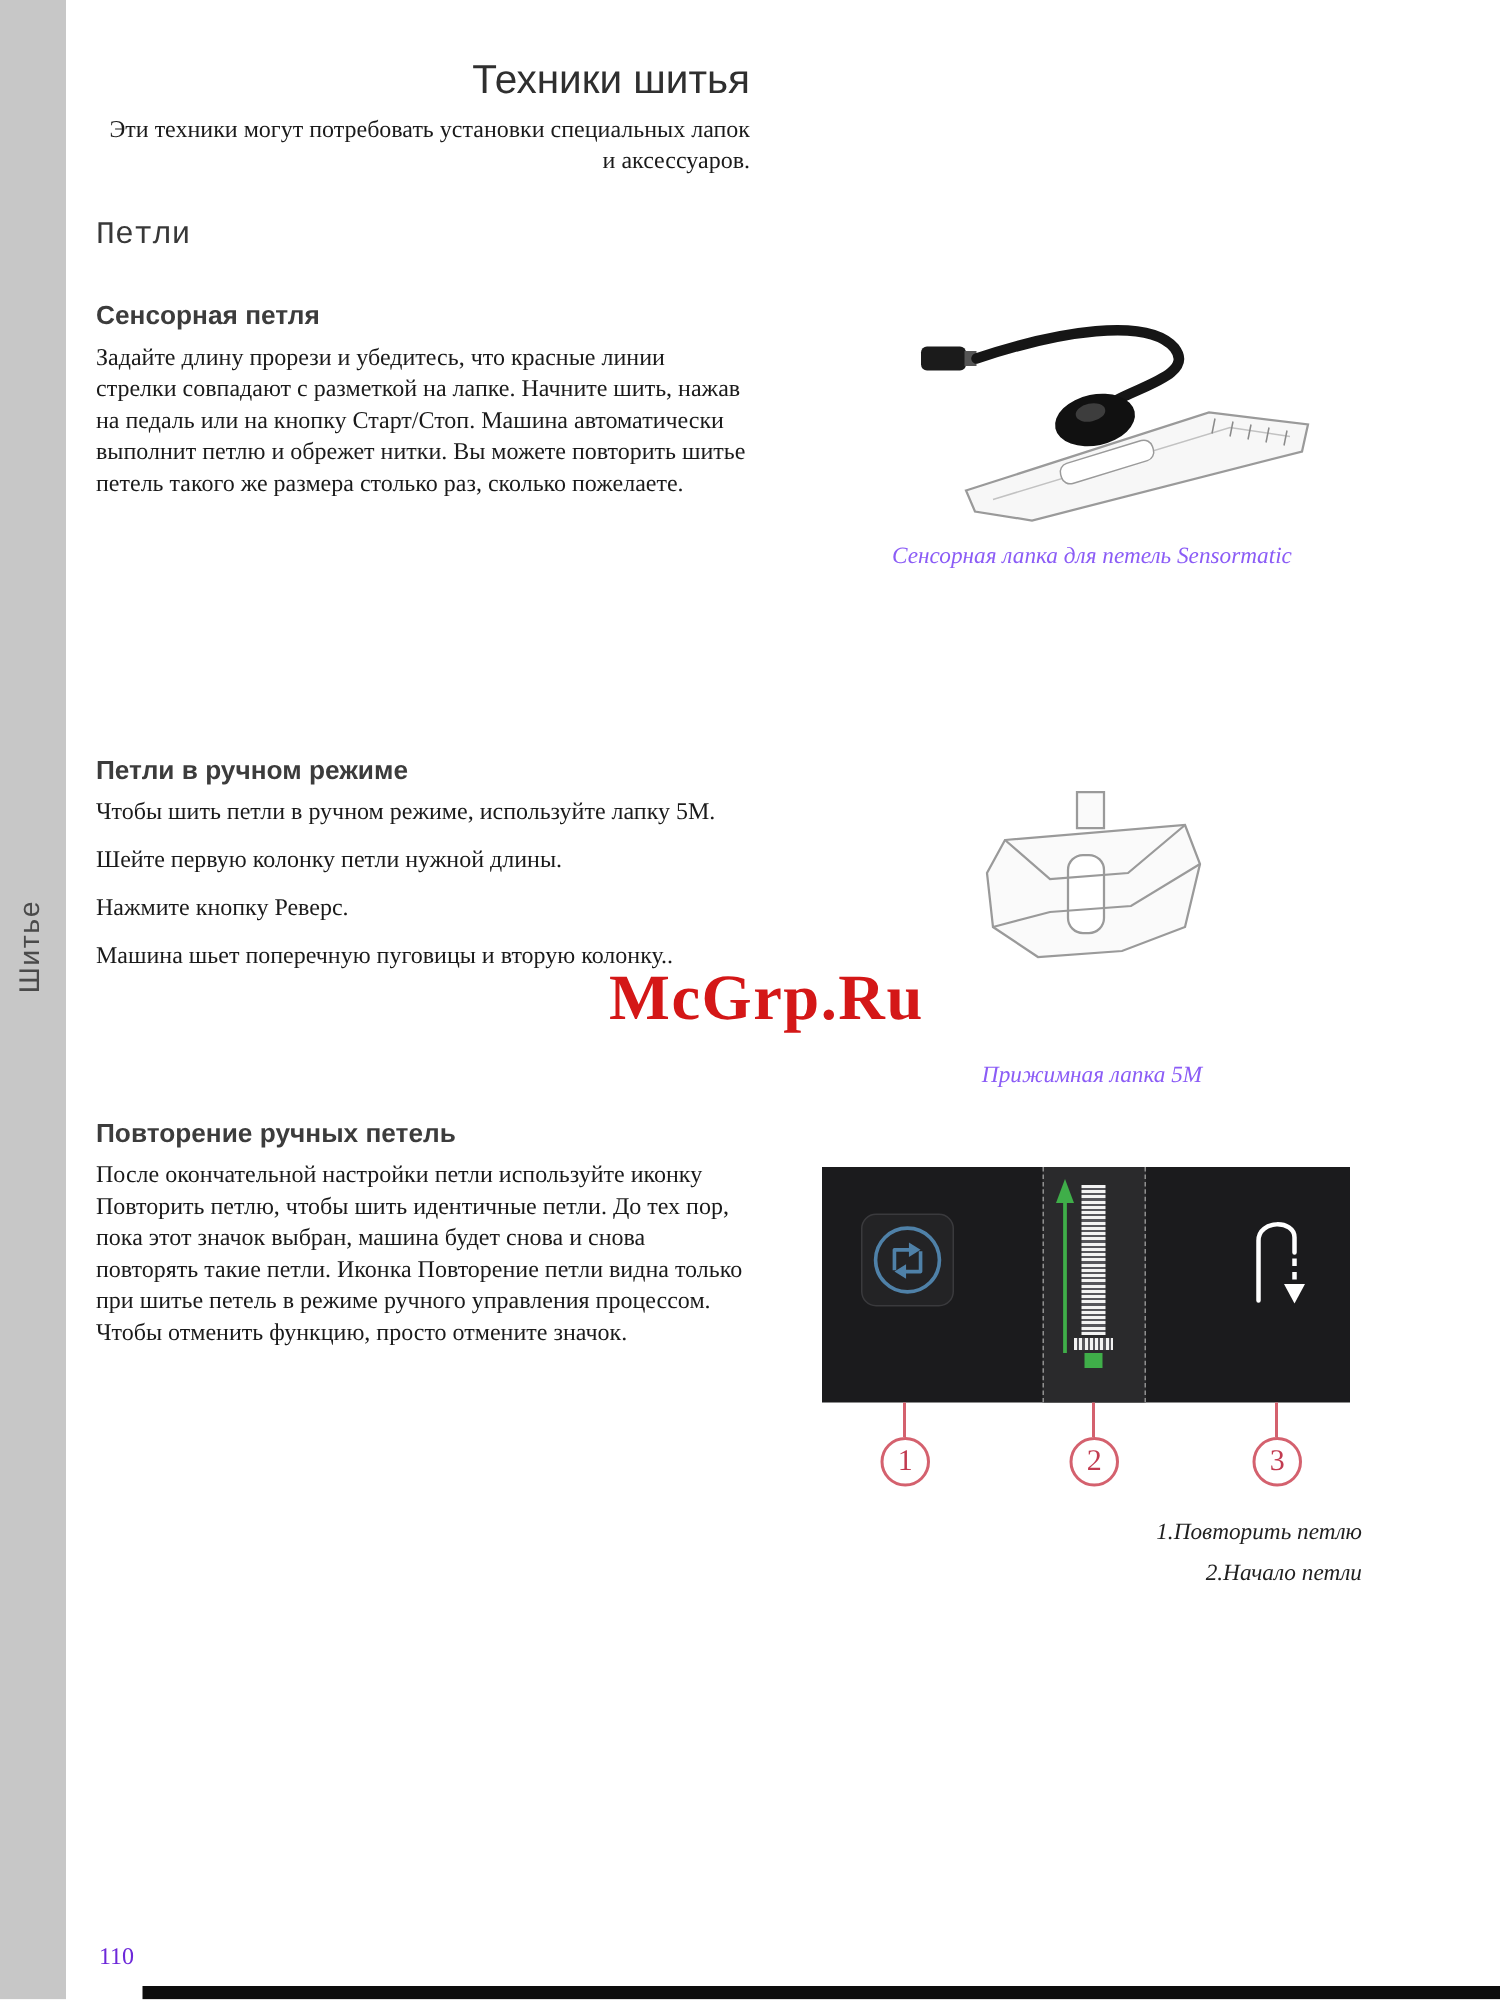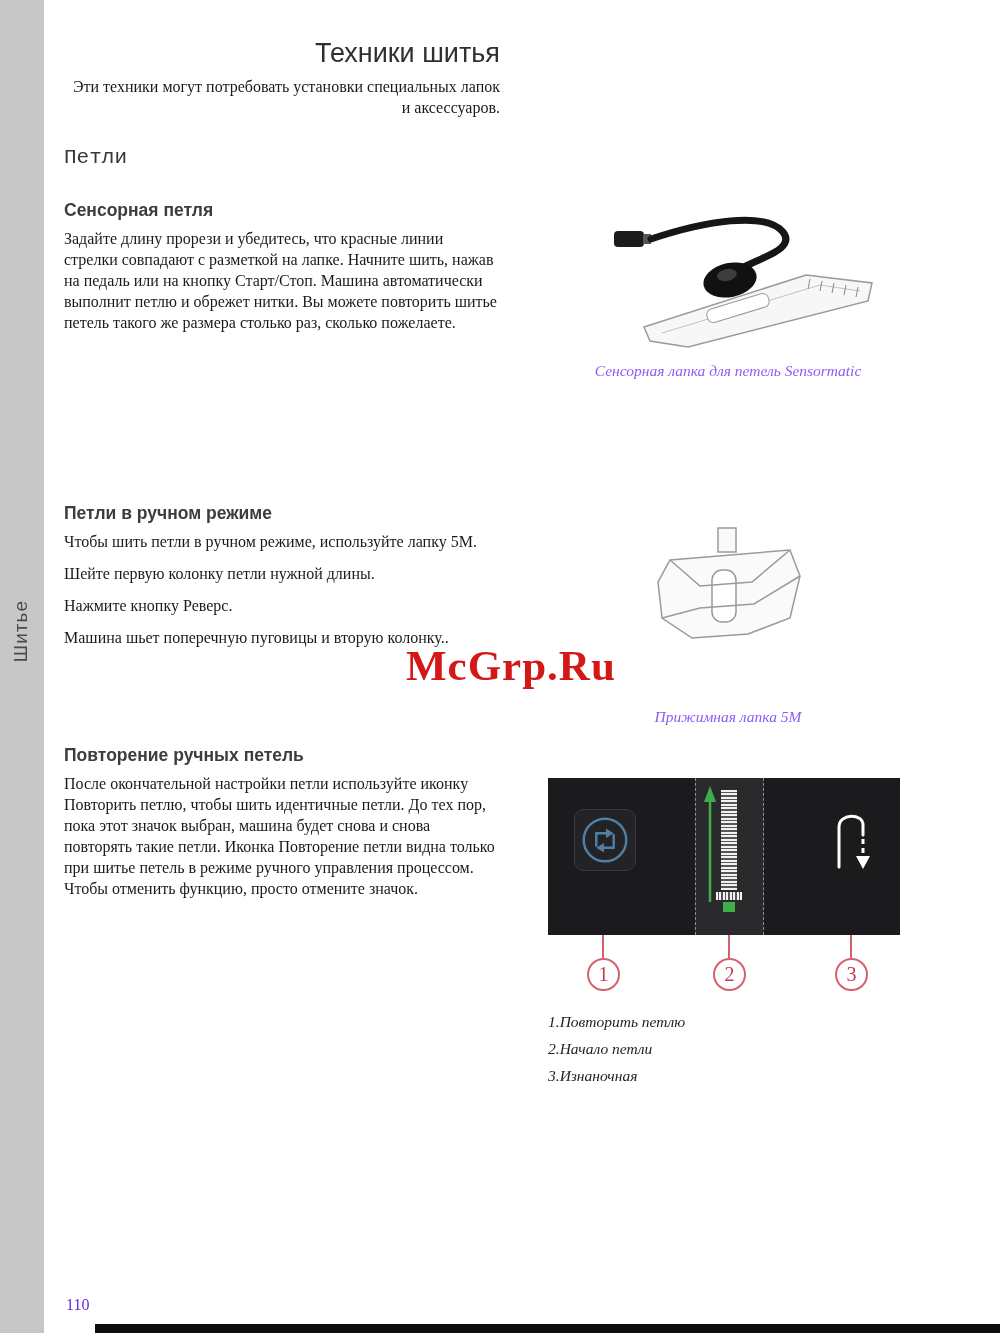--- a/index.html
+++ b/index.html
@@ -87,21 +87,21 @@
     position: absolute; top: 935px; width: 2px; height: 23px; background: #d4616e;
   }
   .callout-circle {
     position: absolute; top: 958px; width: 33px; height: 33px;
     border: 2px solid #d4616e; border-radius: 50%;
     background: #fff; color: #c23b50;
     font-family: "Liberation Serif", serif; font-size: 20px;
     display: flex; align-items: center; justify-content: center;
   }
   .legend {
-    position: absolute; left: 548px; top: 1008px; width: 360px; text-align: left;
+    position: absolute; left: 548px; top: 1008px; width: 360px; text-align: right;
   }
   .legend div { font-style: italic; font-size: 15.5px; line-height: 27px; color: #1f1f1f; }
   .page-number {
     position: absolute; left: 66px; top: 1296px; font-size: 16px; color: #6d28d9;
   }
   .bottom-bar {
     position: absolute; left: 95px; right: 0; bottom: 0; height: 9px; background: #0d0d0d;
   }
 </style>
 </head>
@@ -205,19 +205,18 @@
   <div class="callout-line" style="left:602px"></div>
   <div class="callout-line" style="left:728px"></div>
   <div class="callout-line" style="left:850px"></div>
   <div class="callout-circle" style="left:587px">1</div>
   <div class="callout-circle" style="left:713px">2</div>
   <div class="callout-circle" style="left:835px">3</div>
 
   <div class="legend">
     <div>1.Повторить петлю</div>
     <div>2.Начало петли</div>
-    <div>3.Изнаночная</div>
   </div>
 
   <div class="page-number">110</div>
   <div class="bottom-bar"></div>
 
 </div>
 
 </body></html>

